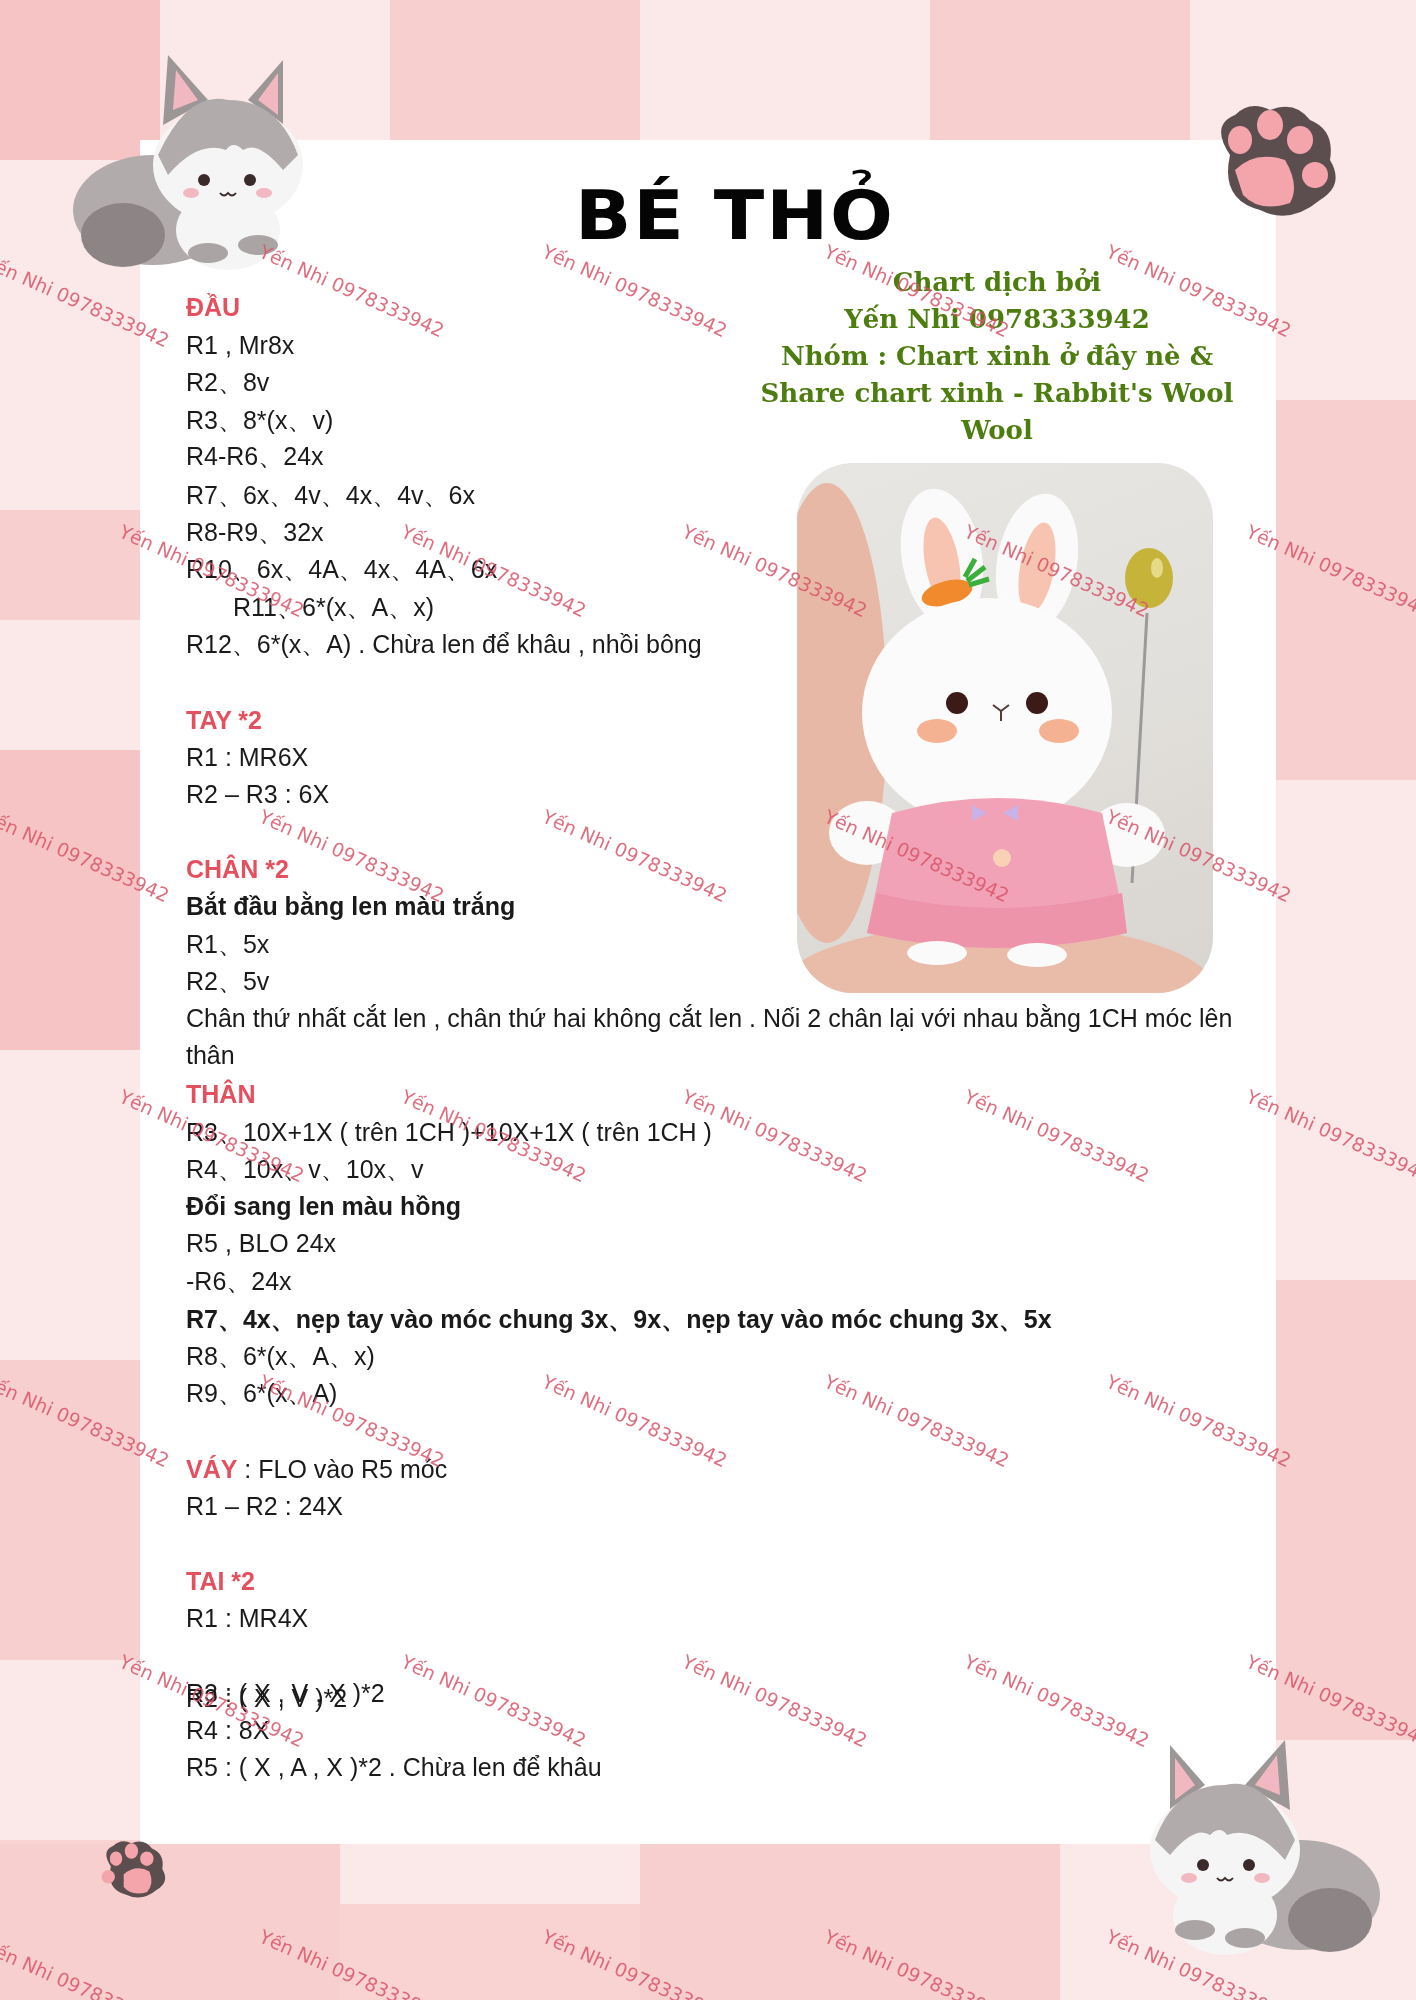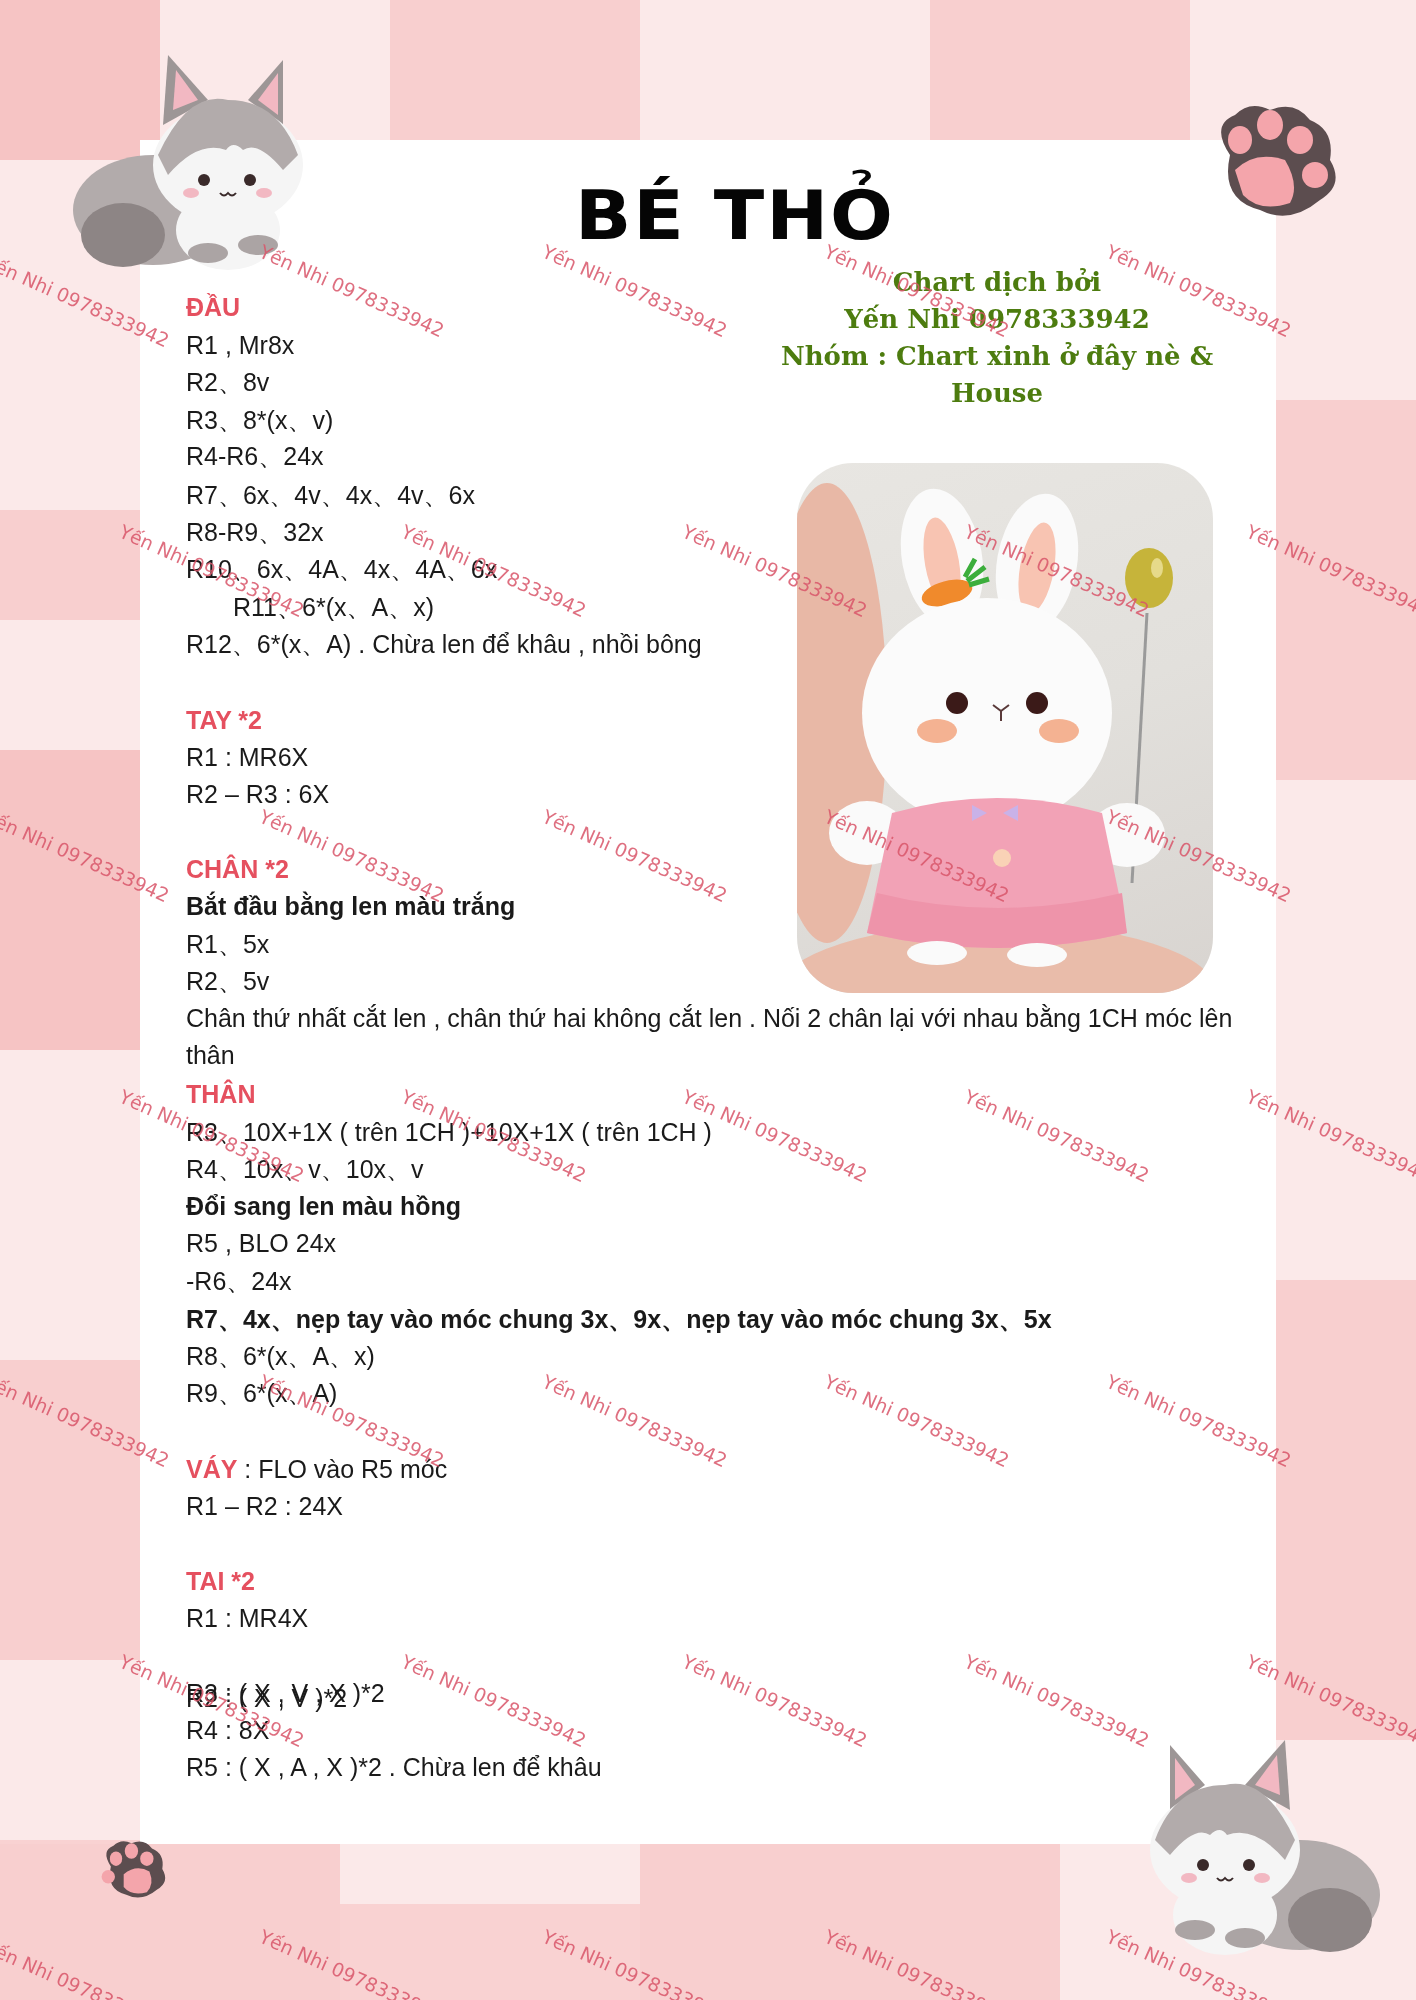--- a/index.html
+++ b/index.html
@@ -109,21 +109,22 @@
 <div class="patch p-light" style="left:1060px;top:1844px;width:356px;height:156px;"></div>
 
 <div class="card"></div>
 
 <div class="title">BÉ THỎ</div>
 
 <div class="credit">
   <div>Chart dịch bởi</div>
   <div>Yến Nhi 0978333942</div>
   <div>Nhóm : Chart xinh ở đây nè &amp;</div>
-  <div>House</div>
+  <div>Share chart xinh - Rabbit's Wool</div>
+  <div>Wool</div>
 </div>
 
 <div class="photo" title="Crocheted white bunny in pink dress holding a yellow balloon pin, with carrot hair clip">
   <svg width="416" height="530" viewBox="0 0 416 530">
 
     <ellipse cx="30" cy="250" rx="60" ry="230" fill="#e8b8a6"></ellipse>
     <ellipse cx="200" cy="530" rx="220" ry="70" fill="#e9bcaa"></ellipse>
 
     <line x1="350" y1="150" x2="335" y2="420" stroke="#9a9a9a" stroke-width="3"></line>
     <ellipse cx="352" cy="115" rx="24" ry="30" fill="#c6b43a"></ellipse>

